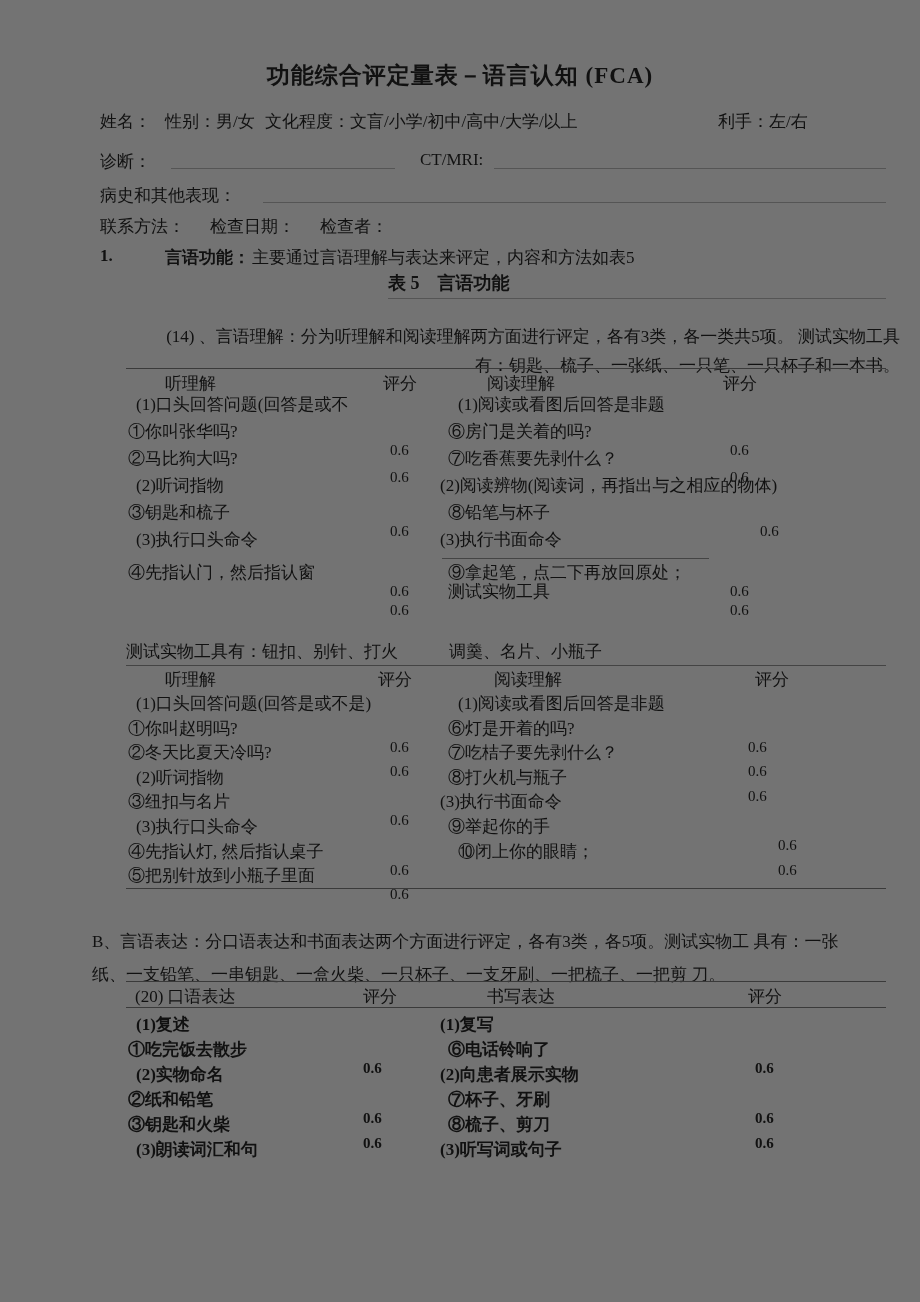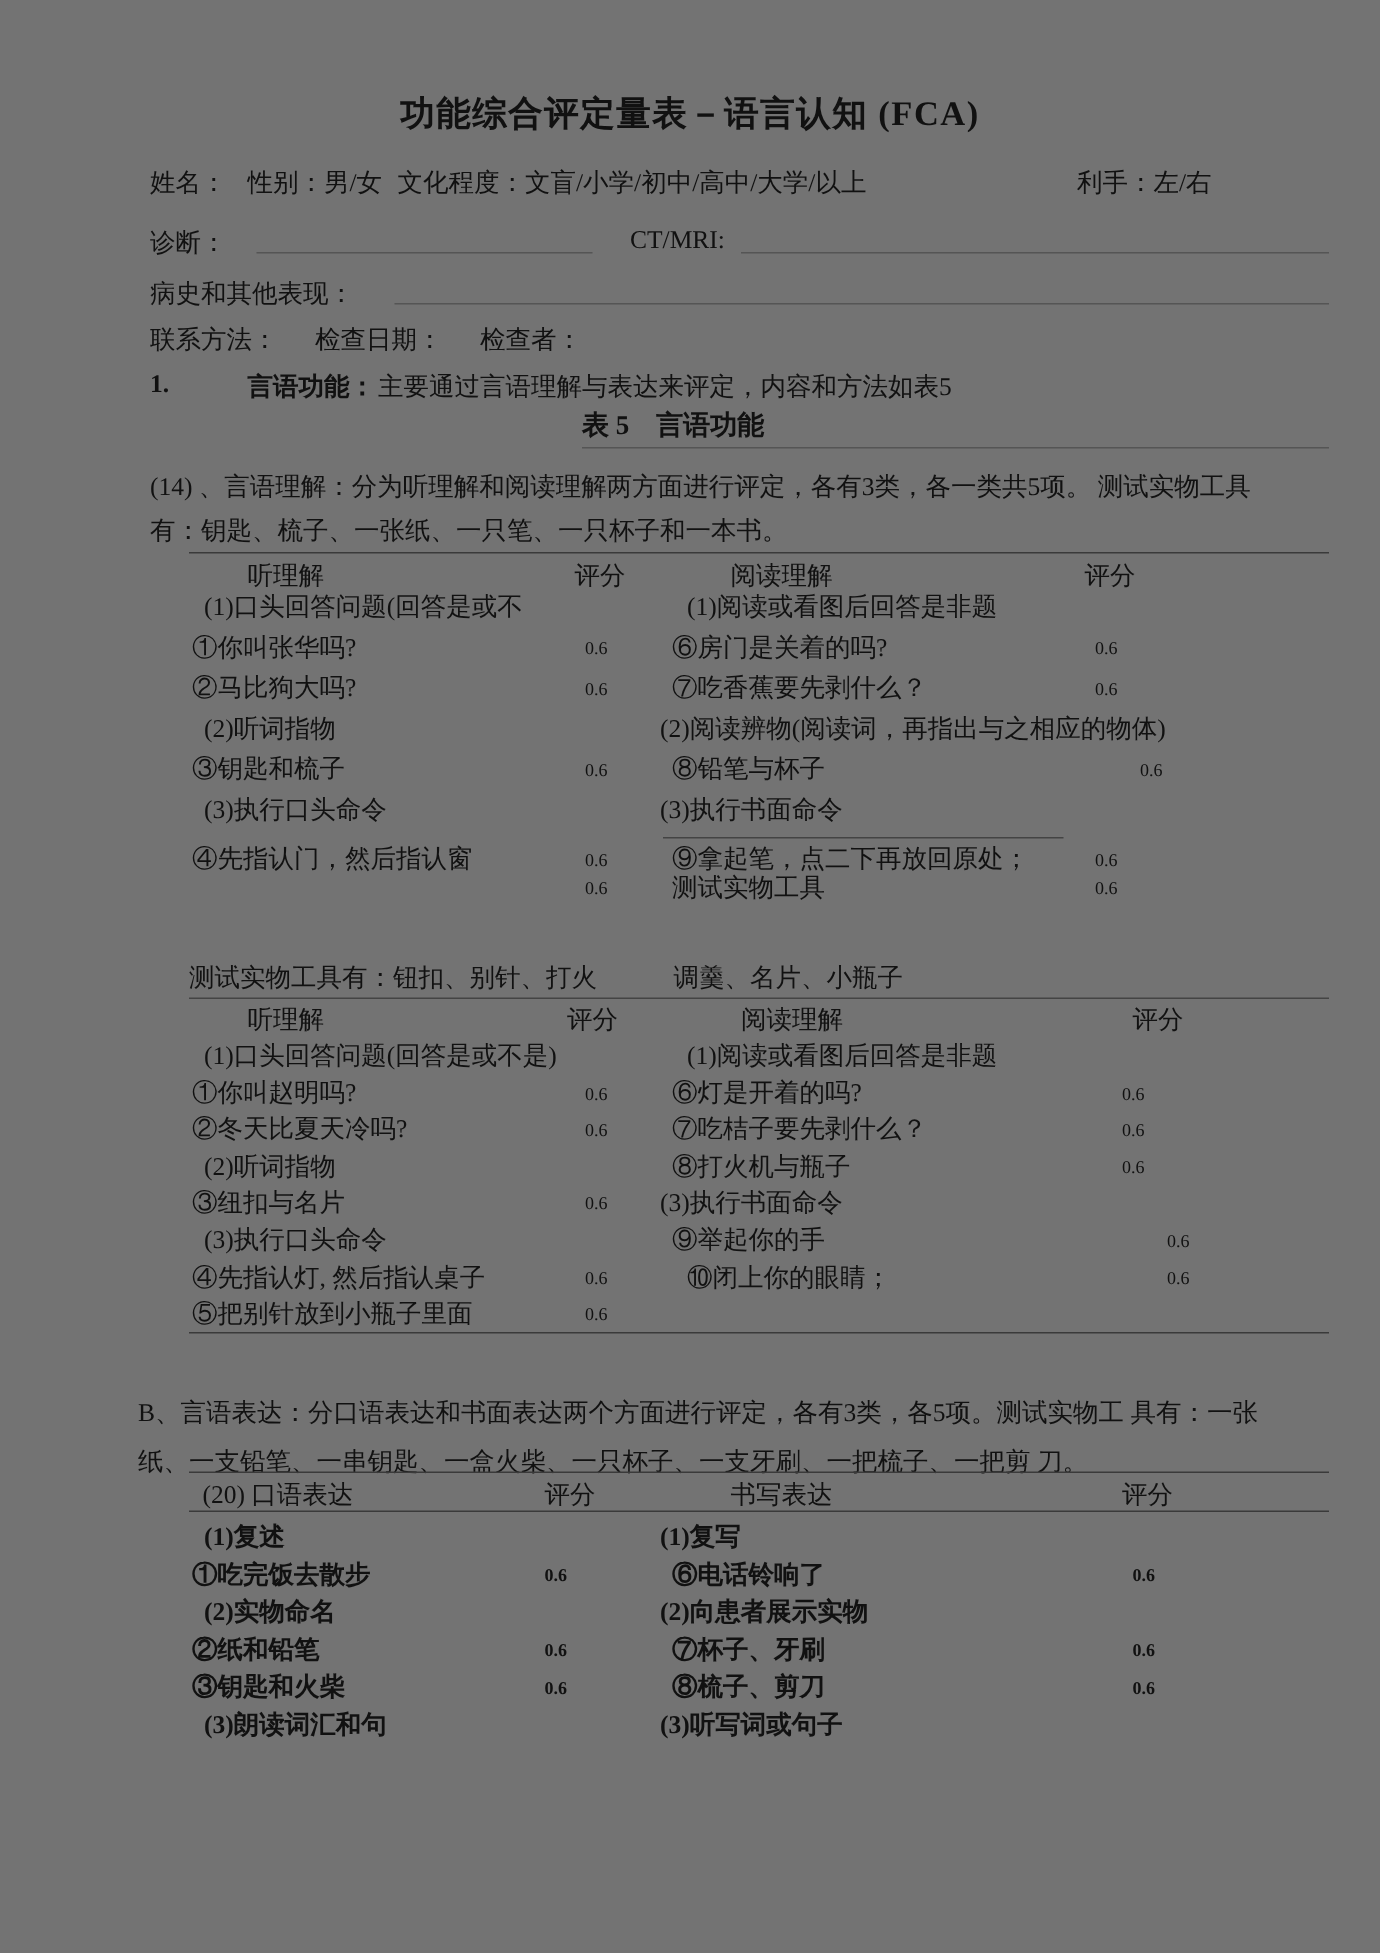--- a/index.html
+++ b/index.html
@@ -19,21 +19,21 @@
 
   
   .para div { white-space:nowrap; }
 
   
   .thead span { position:absolute; top:0; white-space:nowrap; }
   .col { position:absolute; }
   .trow { position:relative; height:27px; line-height:22px; padding-top:1px; white-space:nowrap; }
   .t2 .trow { height:24.6px; }
   .t3 .trow { height:25px;font-weight:bold; }
-  .rscore { position:absolute; left:var(--sx); top:1px; font-size:12px; }
+  .rscore { position:absolute; left:var(--sx); top:19px; font-size:15px; }
   .ind1 .rtext { padding-left:8px; display:inline-block; }
   .ind2 .rtext { padding-left:18px; display:inline-block; }
   .shift .rscore { left:calc(var(--sx) + 30px); }
   .tight { height:19px !important; line-height:18px; }
   .gap { margin-top:8px; }
   .hr::before { content:""; position:absolute; left:2px; top:-5px; width:267px; border-top:1px solid #444; }
 
   #t1-left  { --sx:262px; }
   #t1-right { --sx:290px; }
   #t2-left  { --sx:262px; }
@@ -76,21 +76,21 @@
   <div>
     <span class="abs b nowrap" style="top:246px;left:100px;">1.</span>
     <span class="abs b nowrap" style="top:246px;left:165px;">言语功能：</span>
     <span class="abs nowrap" style="top:246px;left:252px;">主要通过言语理解与表达来评定，内容和方法如表5</span>
   </div>
 
   <div class="abs" style="top:271px;left:388px;width:498px;border-bottom:1px solid #555;padding-bottom:3px;">
     <span class="b" style="font-size:18px;text-align:right;">表 5　言语功能</span>
   </div>
 
-  <div class="abs para" style="top:310px;left:100px;width:800px;line-height:29px;">
+  <div class="abs para" style="top:322px;left:100px;width:800px;line-height:29px;text-align:right;">
     <div>(14) 、言语理解：分为听理解和阅读理解两方面进行评定，各有3类，各一类共5项。 测试实物工具</div>
     <div>有：钥匙、梳子、一张纸、一只笔、一只杯子和一本书。</div>
   </div>
 
   <div class="rule" style="top:368px;left:126px;width:760px;"></div>
   <div class="thead">
     <span style="top:372px;left:165px;">听理解</span>
     <span style="top:372px;left:383px;">评分</span>
     <span style="top:372px;left:487px;">阅读理解</span>
     <span style="top:372px;left:723px;">评分</span>

